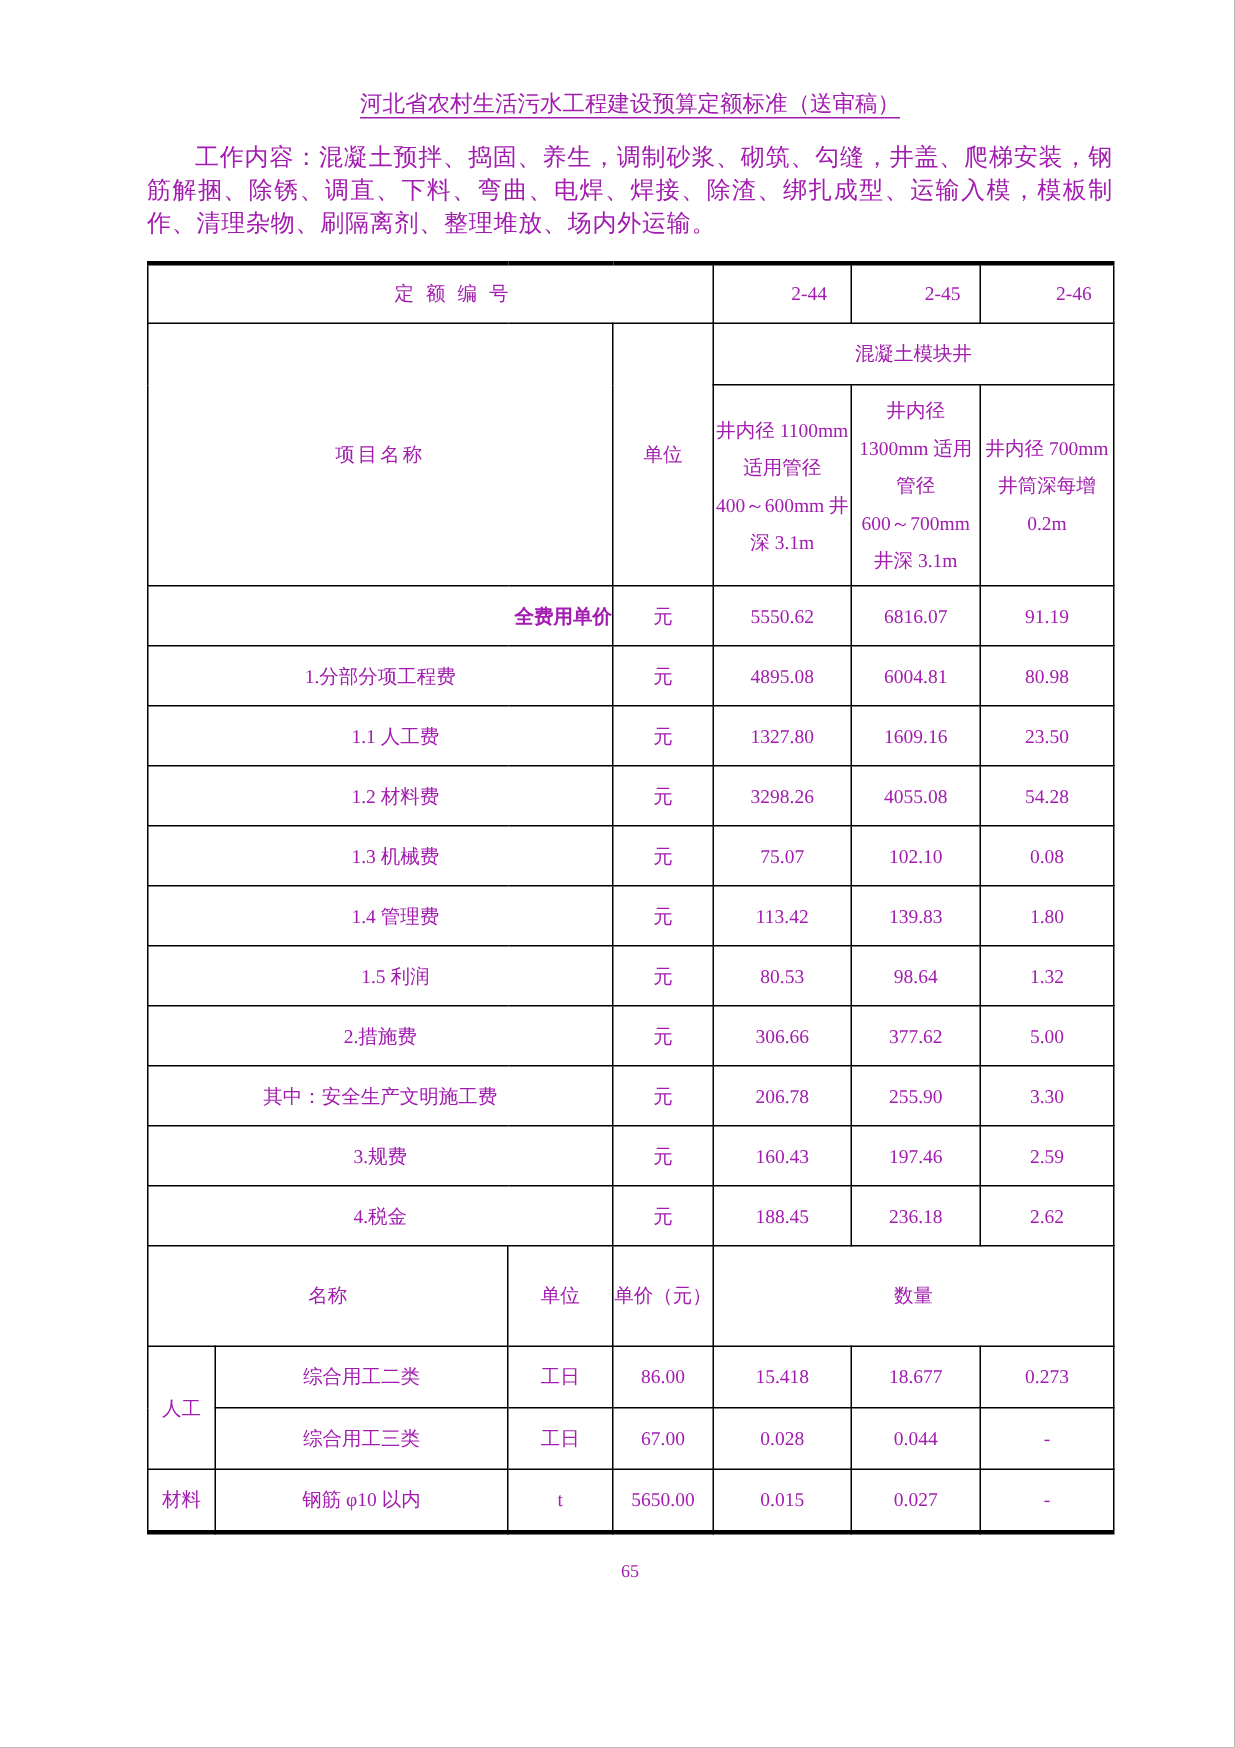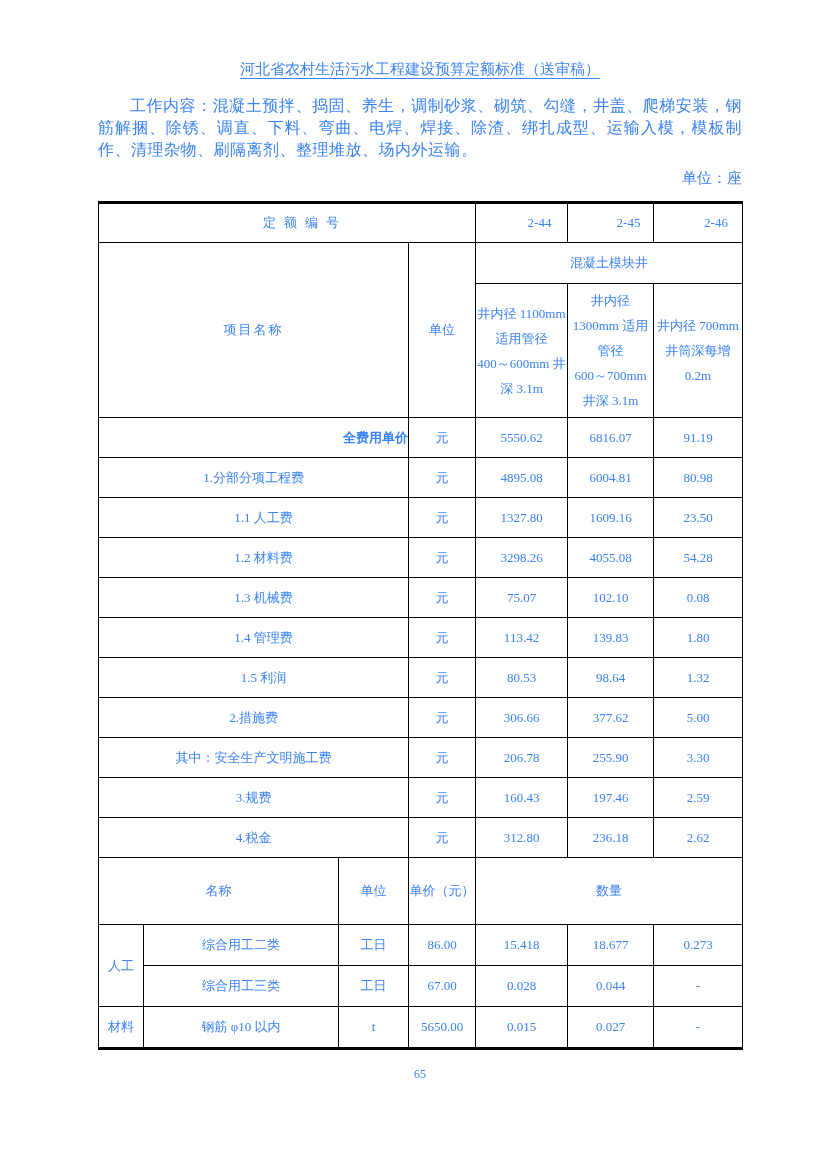--- a/index.html
+++ b/index.html
@@ -1,19 +1,19 @@
 <!DOCTYPE html>
 <html><head>
 <meta charset="utf-8">
 <style>
   html, body { margin: 0; padding: 0; background: #888; }
   .page {
     width: 823px; height: 1165px; background: #ffffff; margin: 0 auto;
     font-family: "Liberation Serif", "DejaVu Serif", serif;
-    color: #3b82f6; overflow: hidden; position: relative;
+    color: #a21caf; overflow: hidden; position: relative;
   }
   .content { margin-left: 98px; width: 644px; }
   .doc-title {
     padding-top: 60px; text-align: center; font-size: 15px;
   }
   .doc-title span { text-decoration: underline; text-underline-offset: 4px; }
   .work-content {
     margin-top: 16px; font-size: 16px; line-height: 22px;
     text-indent: 2em; text-align: justify; letter-spacing: 0.5px;
   }
@@ -47,21 +47,20 @@
 
 <div class="page">
   <div class="content">
 
     <div class="doc-title">
       <span>河北省农村生活污水工程建设预算定额标准（送审稿）</span>
     </div>
 
     <div class="work-content">工作内容：混凝土预拌、捣固、养生，调制砂浆、砌筑、勾缝，井盖、爬梯安装，钢筋解捆、除锈、调直、下料、弯曲、电焊、焊接、除渣、绑扎成型、运输入模，模板制作、清理杂物、刷隔离剂、整理堆放、场内外运输。</div>
 
-    <div class="unit-note">单位：座</div>
 
     <table class="main">
       <colgroup>
         <col style="width:45px">
           <col style="width:195px">
           <col style="width:70px">
         <col style="width:67px">
           <col style="width:92px">
           <col style="width:86px">
           <col style="width:89px">
@@ -159,21 +158,21 @@
         <tr class="data-row">
           <td colspan="3" class="row-label">3.规费</td>
           <td>元</td>
           <td>160.43</td>
           <td>197.46</td>
           <td>2.59</td>
         </tr>
         <tr class="data-row">
           <td colspan="3" class="row-label">4.税金</td>
           <td>元</td>
-          <td>312.80</td>
+          <td>188.45</td>
           <td>236.18</td>
           <td>2.62</td>
         </tr>
 
         <tr class="res-head">
           <td colspan="2">名称</td>
           <td>单位</td>
           <td class="price-head">单价（元）</td>
           <td colspan="3">数量</td>
         </tr>

